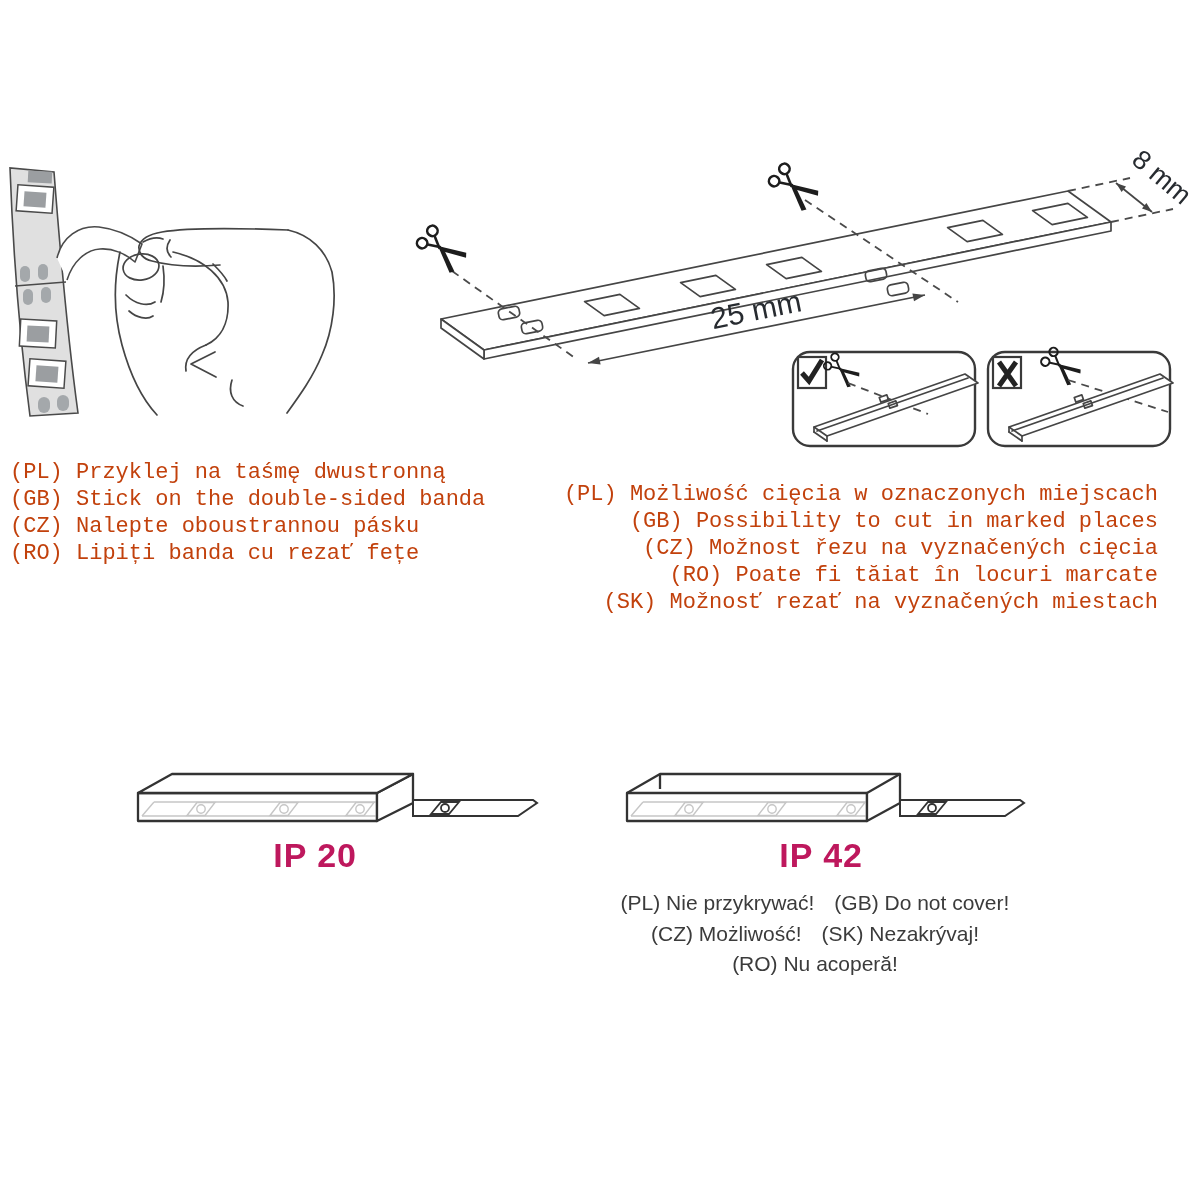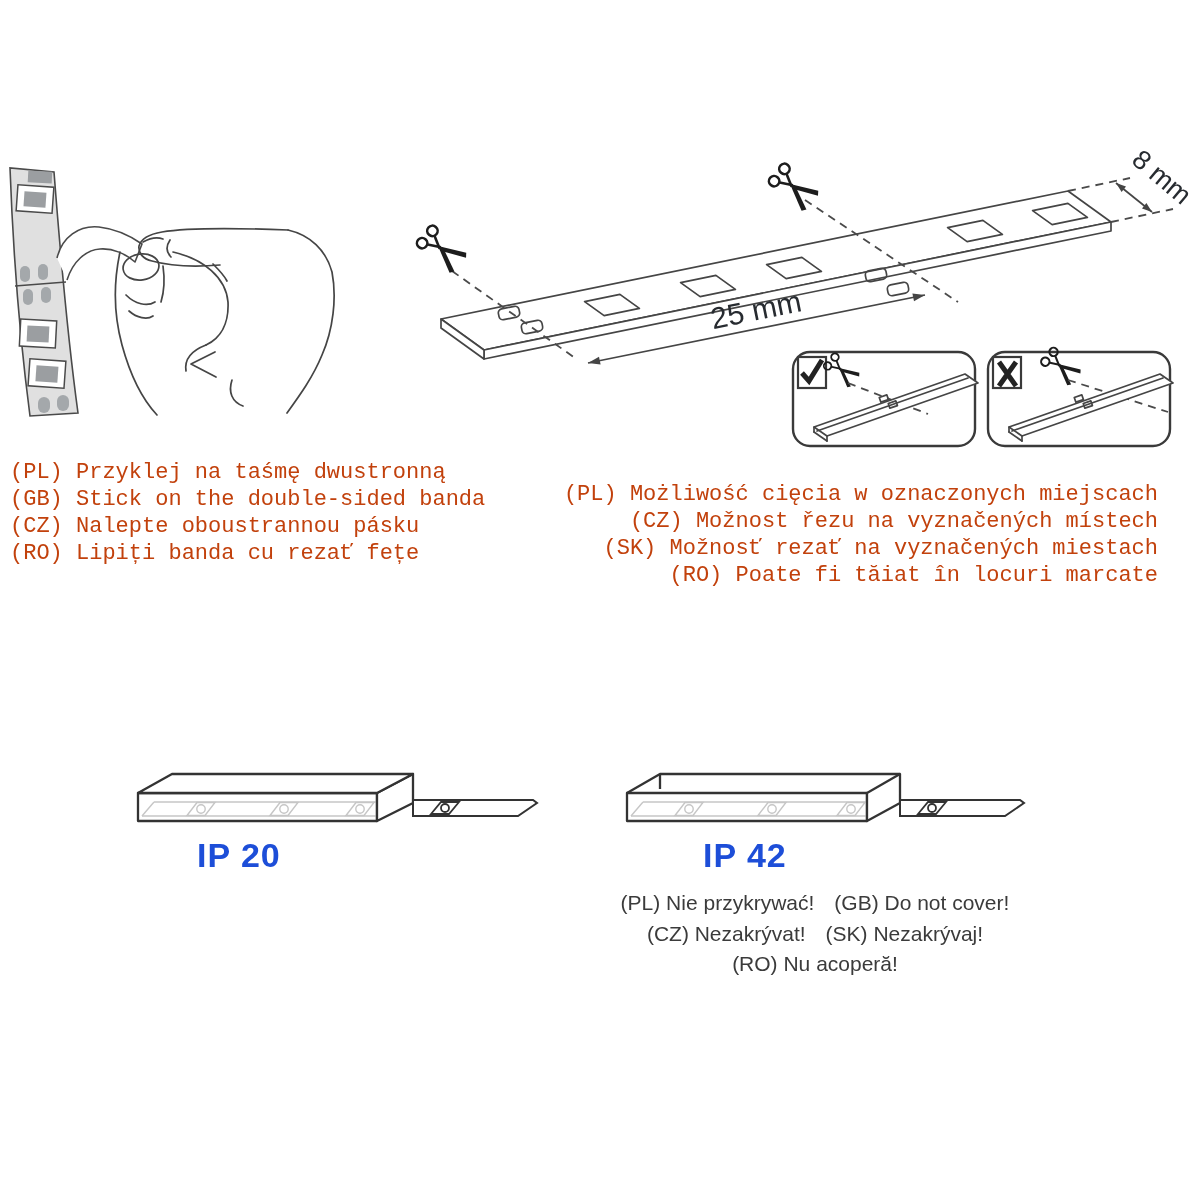--- a/index.html
+++ b/index.html
@@ -1,21 +1,21 @@
 <!DOCTYPE html>
 <html><head>
 <meta charset="utf-8">
 <style>
   html,body{margin:0;padding:0;background:#ffffff;}
   #page{position:relative;width:1200px;height:1200px;background:#ffffff;overflow:hidden;
         font-family:"Liberation Sans", sans-serif;color:#3b3b3b;}
   .abs{position:absolute;}
   .caption{font-size:22px;line-height:27px;color:#c2410c;white-space:nowrap;font-family:Liberation Mono, monospace;}
   .caption-right{text-align:right;}
-  .ip-label{font-size:34px;font-weight:bold;color:#1d4ed8;text-align:left;letter-spacing:1px;}
+  .ip-label{font-size:34px;font-weight:bold;color:#be185d;text-align:right;letter-spacing:1px;}
   .warnings{font-size:21px;line-height:30.5px;color:#3b3b3b;text-align:center;}
   .warn-row{display:flex;justify-content:center;gap:20px;white-space:nowrap;}
   svg{display:block;}
   .ink{stroke:#454545;fill:none;stroke-width:1.7;stroke-linecap:round;stroke-linejoin:round;}
   .inkfill{stroke:#454545;fill:#ffffff;stroke-width:1.7;stroke-linejoin:round;}
   .dash{stroke:#4a4a4a;fill:none;stroke-width:1.8;stroke-dasharray:8 6;}
   .pad{fill:#a4a8ab;}
   .gray{fill:#9b9ea1;}
   .dim-text{font-family:"Liberation Sans", sans-serif;fill:#272b30;}
   .cover{stroke:#333333;stroke-width:2.3;stroke-linejoin:round;fill:#ffffff;}
@@ -173,23 +173,24 @@
         <line x1="629" y1="292" x2="642" y2="301"></line>
         <line x1="642" y1="296" x2="642" y2="301"></line>
         <rect x="695" y="256" width="8" height="5" transform="rotate(-19 699 259)"></rect>
         <rect x="704" y="262" width="8" height="5" transform="rotate(-19 708 265)"></rect>
       </g>
     </g>
   </svg>
 
   <div class="abs caption caption-right" style="right:42px;top:481px">
     <div>(PL) Możliwość cięcia w oznaczonych miejscach</div>
-    <div>(CZ) Možnost řezu na vyznačených místech</div>
+    <div>(GB) Possibility to cut in marked places</div>
+    <div>(CZ) Možnost řezu na vyznačených cięcia</div>
+    <div>(RO) Poate fi tăiat în locuri marcate</div>
     <div>(SK) Možnosť rezať na vyznačených miestach</div>
-    <div>(RO) Poate fi tăiat în locuri marcate</div>
   </div>
 
   <svg class="abs" style="left:100px;top:755px" width="960" height="80" viewBox="0 0 960 80">
 
     <g>
       <path class="cover" d="M38,38 L277,38 L277,66 L38,66 Z"></path>
 
       <g class="faint">
         <line x1="54" y1="47" x2="277" y2="47"></line>
         <line x1="42" y1="61" x2="277" y2="61"></line>
@@ -239,21 +240,21 @@
 
   <div class="abs ip-label" style="left:197px;top:836px;width:160px">IP 20</div>
   <div class="abs ip-label" style="left:703px;top:836px;width:160px">IP 42</div>
 
   <div class="abs warnings" style="left:465px;top:888px;width:700px">
     <div class="warn-row">
       <span>(PL) Nie przykrywać!</span>
       <span>(GB) Do not cover!</span>
     </div>
     <div class="warn-row">
-      <span>(CZ) Nezakrývat!</span>
+      <span>(CZ) Możliwość!</span>
       <span>(SK) Nezakrývaj!</span>
     </div>
     <div class="warn-row">
       <span>(RO) Nu acoperă!</span>
     </div>
   </div>
 
 </div>
 
 </body></html>

